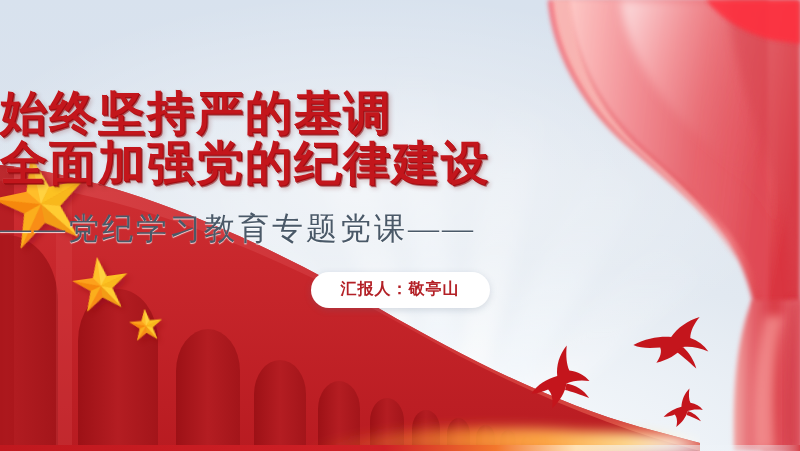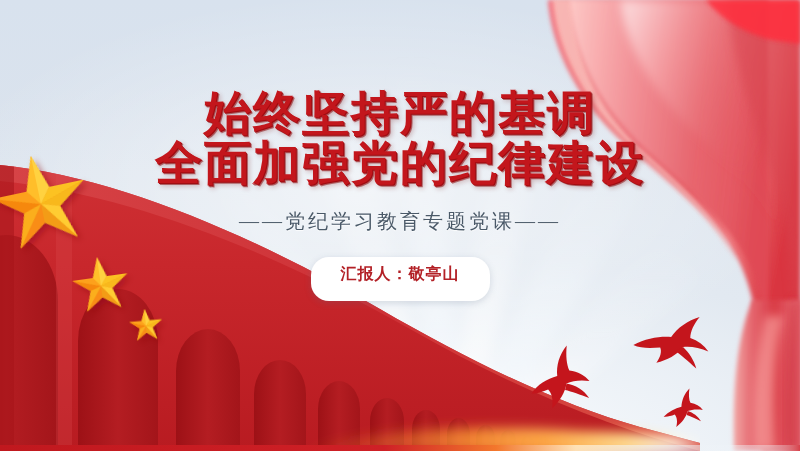--- a/index.html
+++ b/index.html
@@ -38,21 +38,20 @@
   .colonnade-wrap { position: absolute; left: 0; bottom: 0; width: 700px; height: 300px; }
   
   .doves { position: absolute; left: 0; top: 0; width: 800px; height: 451px; }
   
   .stars { position: absolute; left: 0; top: 0; width: 800px; height: 451px; }
   
   .text-block {
     position: absolute;
     left: 0; right: 0;
     top: 88px;
-    text-align: center;
     z-index: 40;
   }
   .title-line {
     font-family: "DejaVu Sans", "Liberation Sans", sans-serif;
     font-weight: 700;
     color: #c3161c;
     letter-spacing: 2px;
     line-height: 1.06;
     white-space: nowrap;
     text-shadow:
@@ -60,32 +59,32 @@
       2px 2px 0 rgba(140,12,16,.55),
       3px 3px 5px rgba(120,20,20,.30),
       0 0 1px rgba(255,255,255,.35);
   }
   .title-line-1 { font-size: 47px; }
   .title-line-2 { font-size: 47px; }
 
   .subtitle {
     margin-top: 20px;
     font-family: "Liberation Serif", "DejaVu Serif", serif;
-    font-size: 20px;
+    font-size: 31px;
     color: #4a5968;
     letter-spacing: 3px;
     white-space: nowrap;
     text-shadow: 0 1px 1px rgba(255,255,255,.85);
   }
   .badge-row { margin-top: 22px; display: flex; justify-content: center; }
   .badge {
     display: inline-block;
     background: #ffffff;
     border-radius: 18px;
-    padding: 7px 30px 16px;
+    padding: 7px 30px 8px;
     font-family: "DejaVu Sans", "Liberation Sans", sans-serif;
     font-weight: 700;
     font-size: 16px;
     letter-spacing: 1px;
     color: #b32026;
     box-shadow: 0 2px 7px rgba(90,110,135,.22);
     white-space: nowrap;
   }
   
   .bottom-strip {

